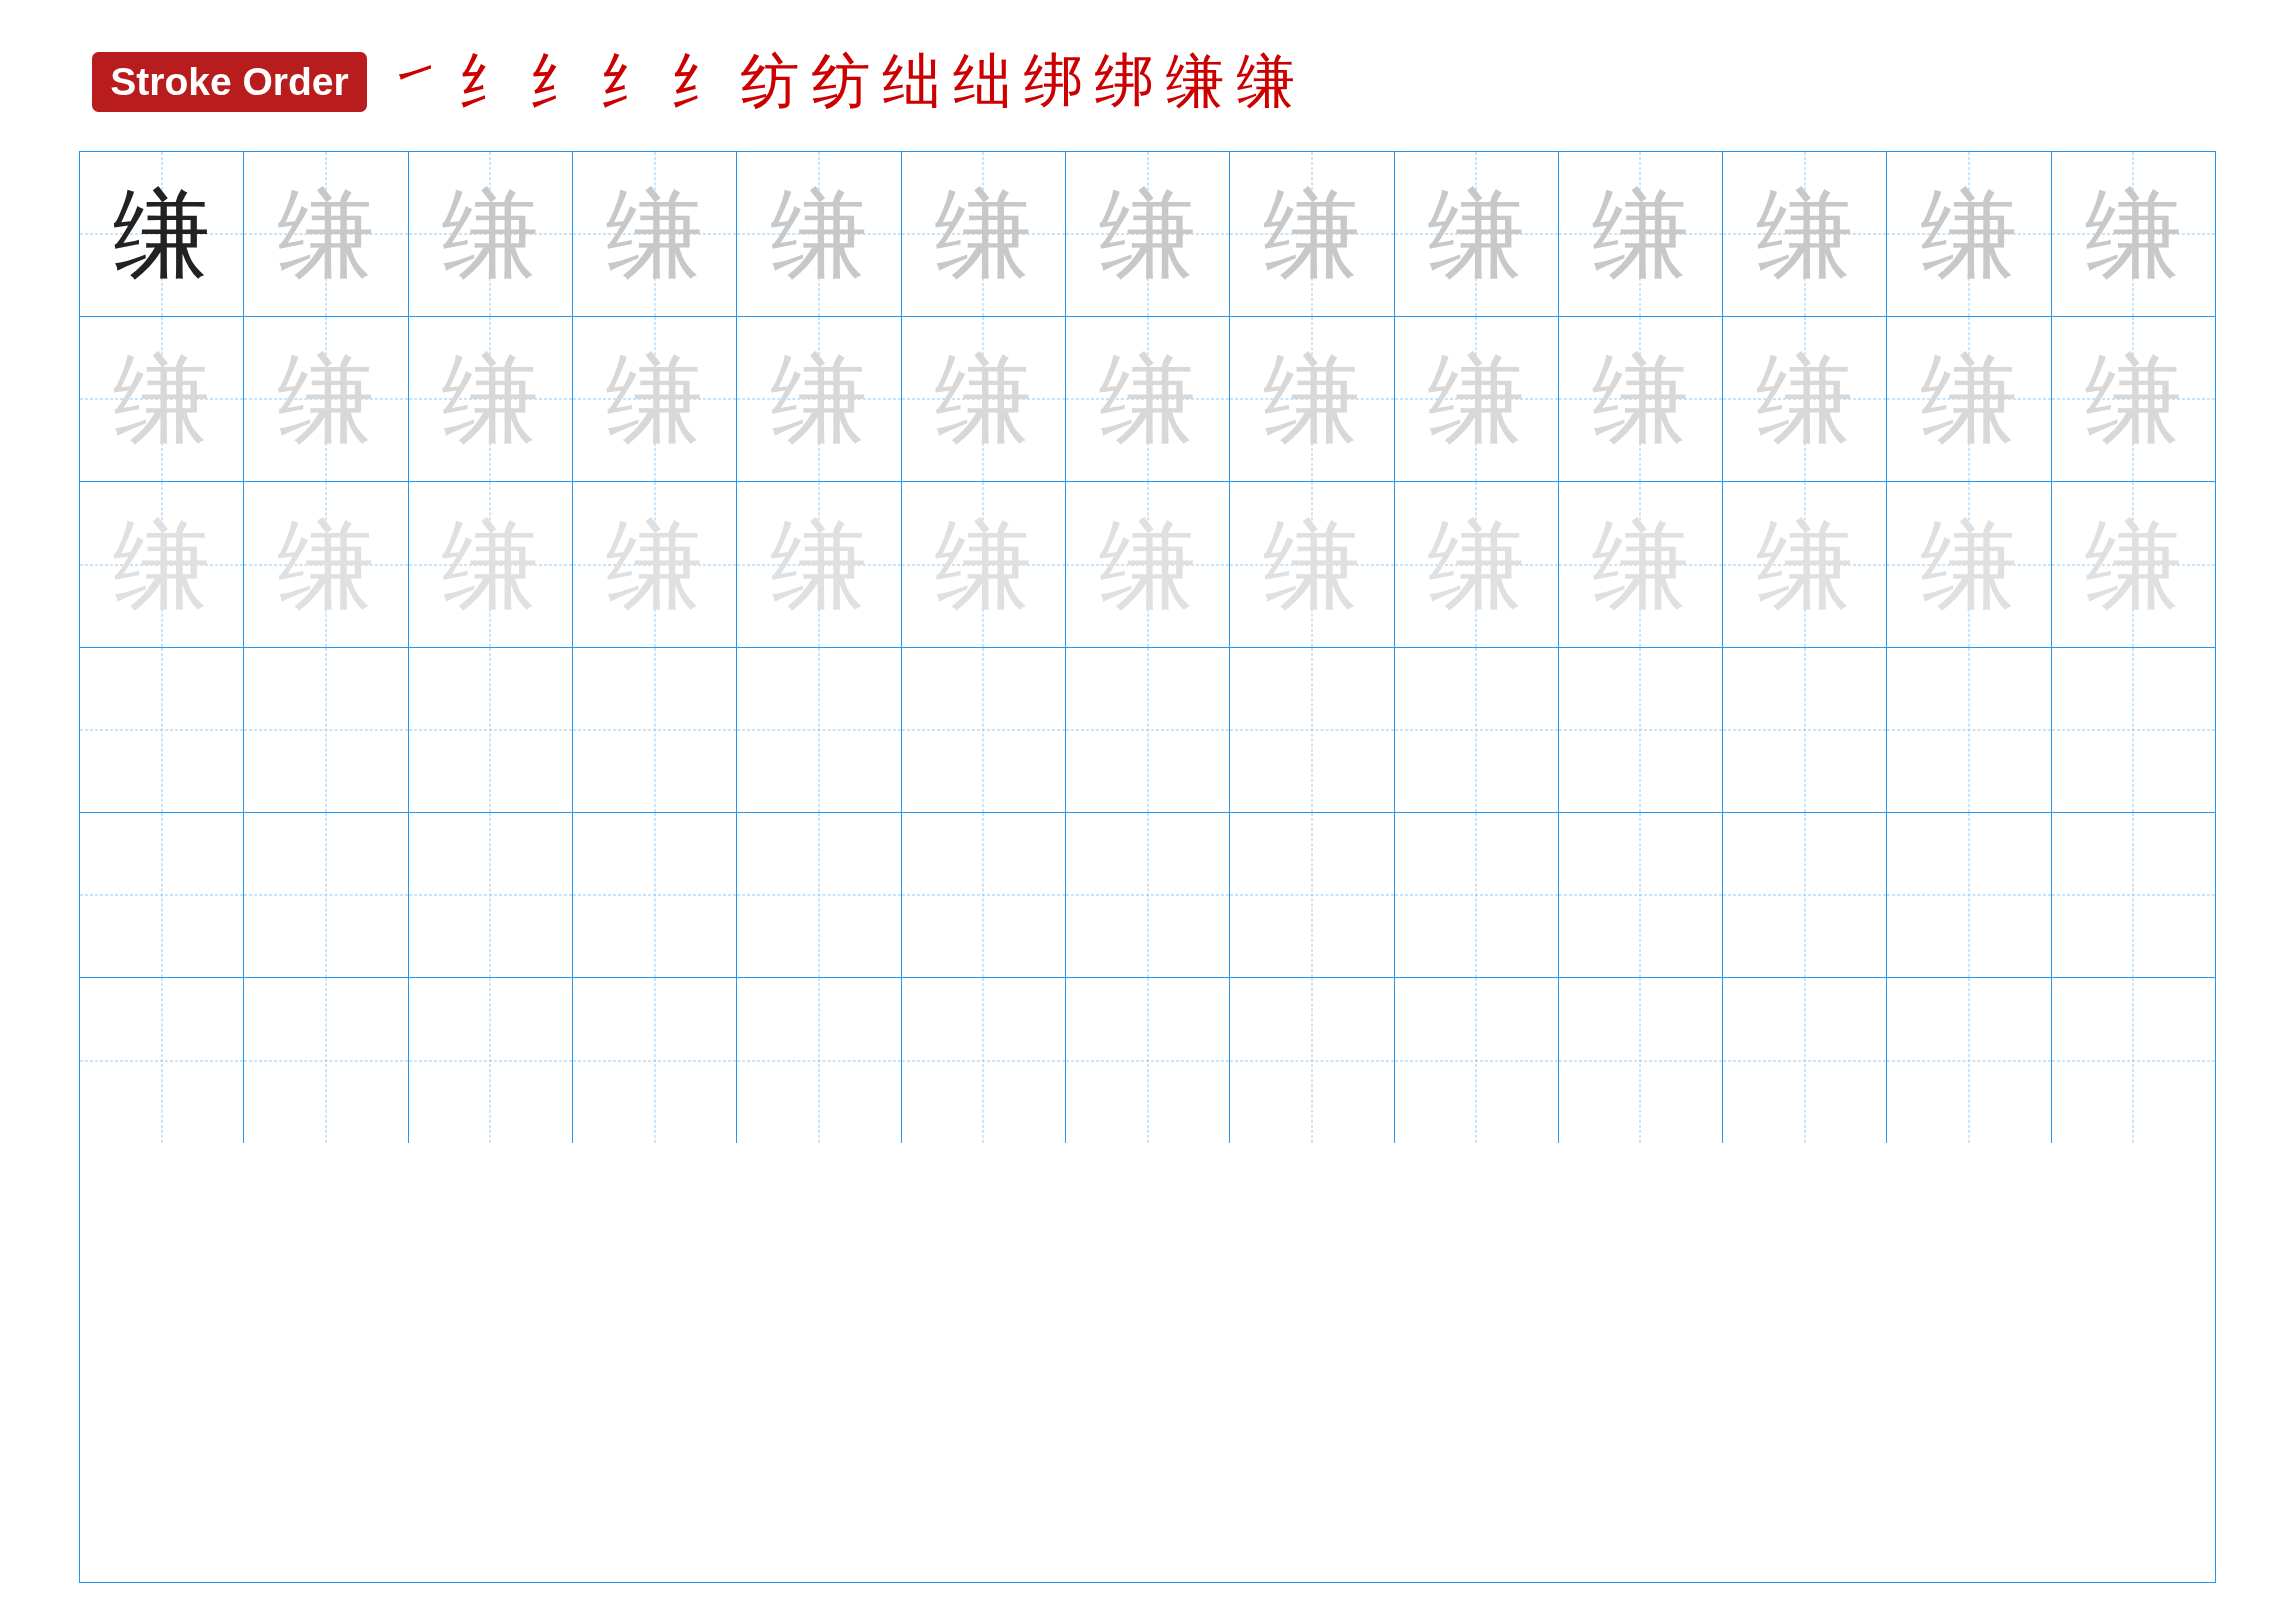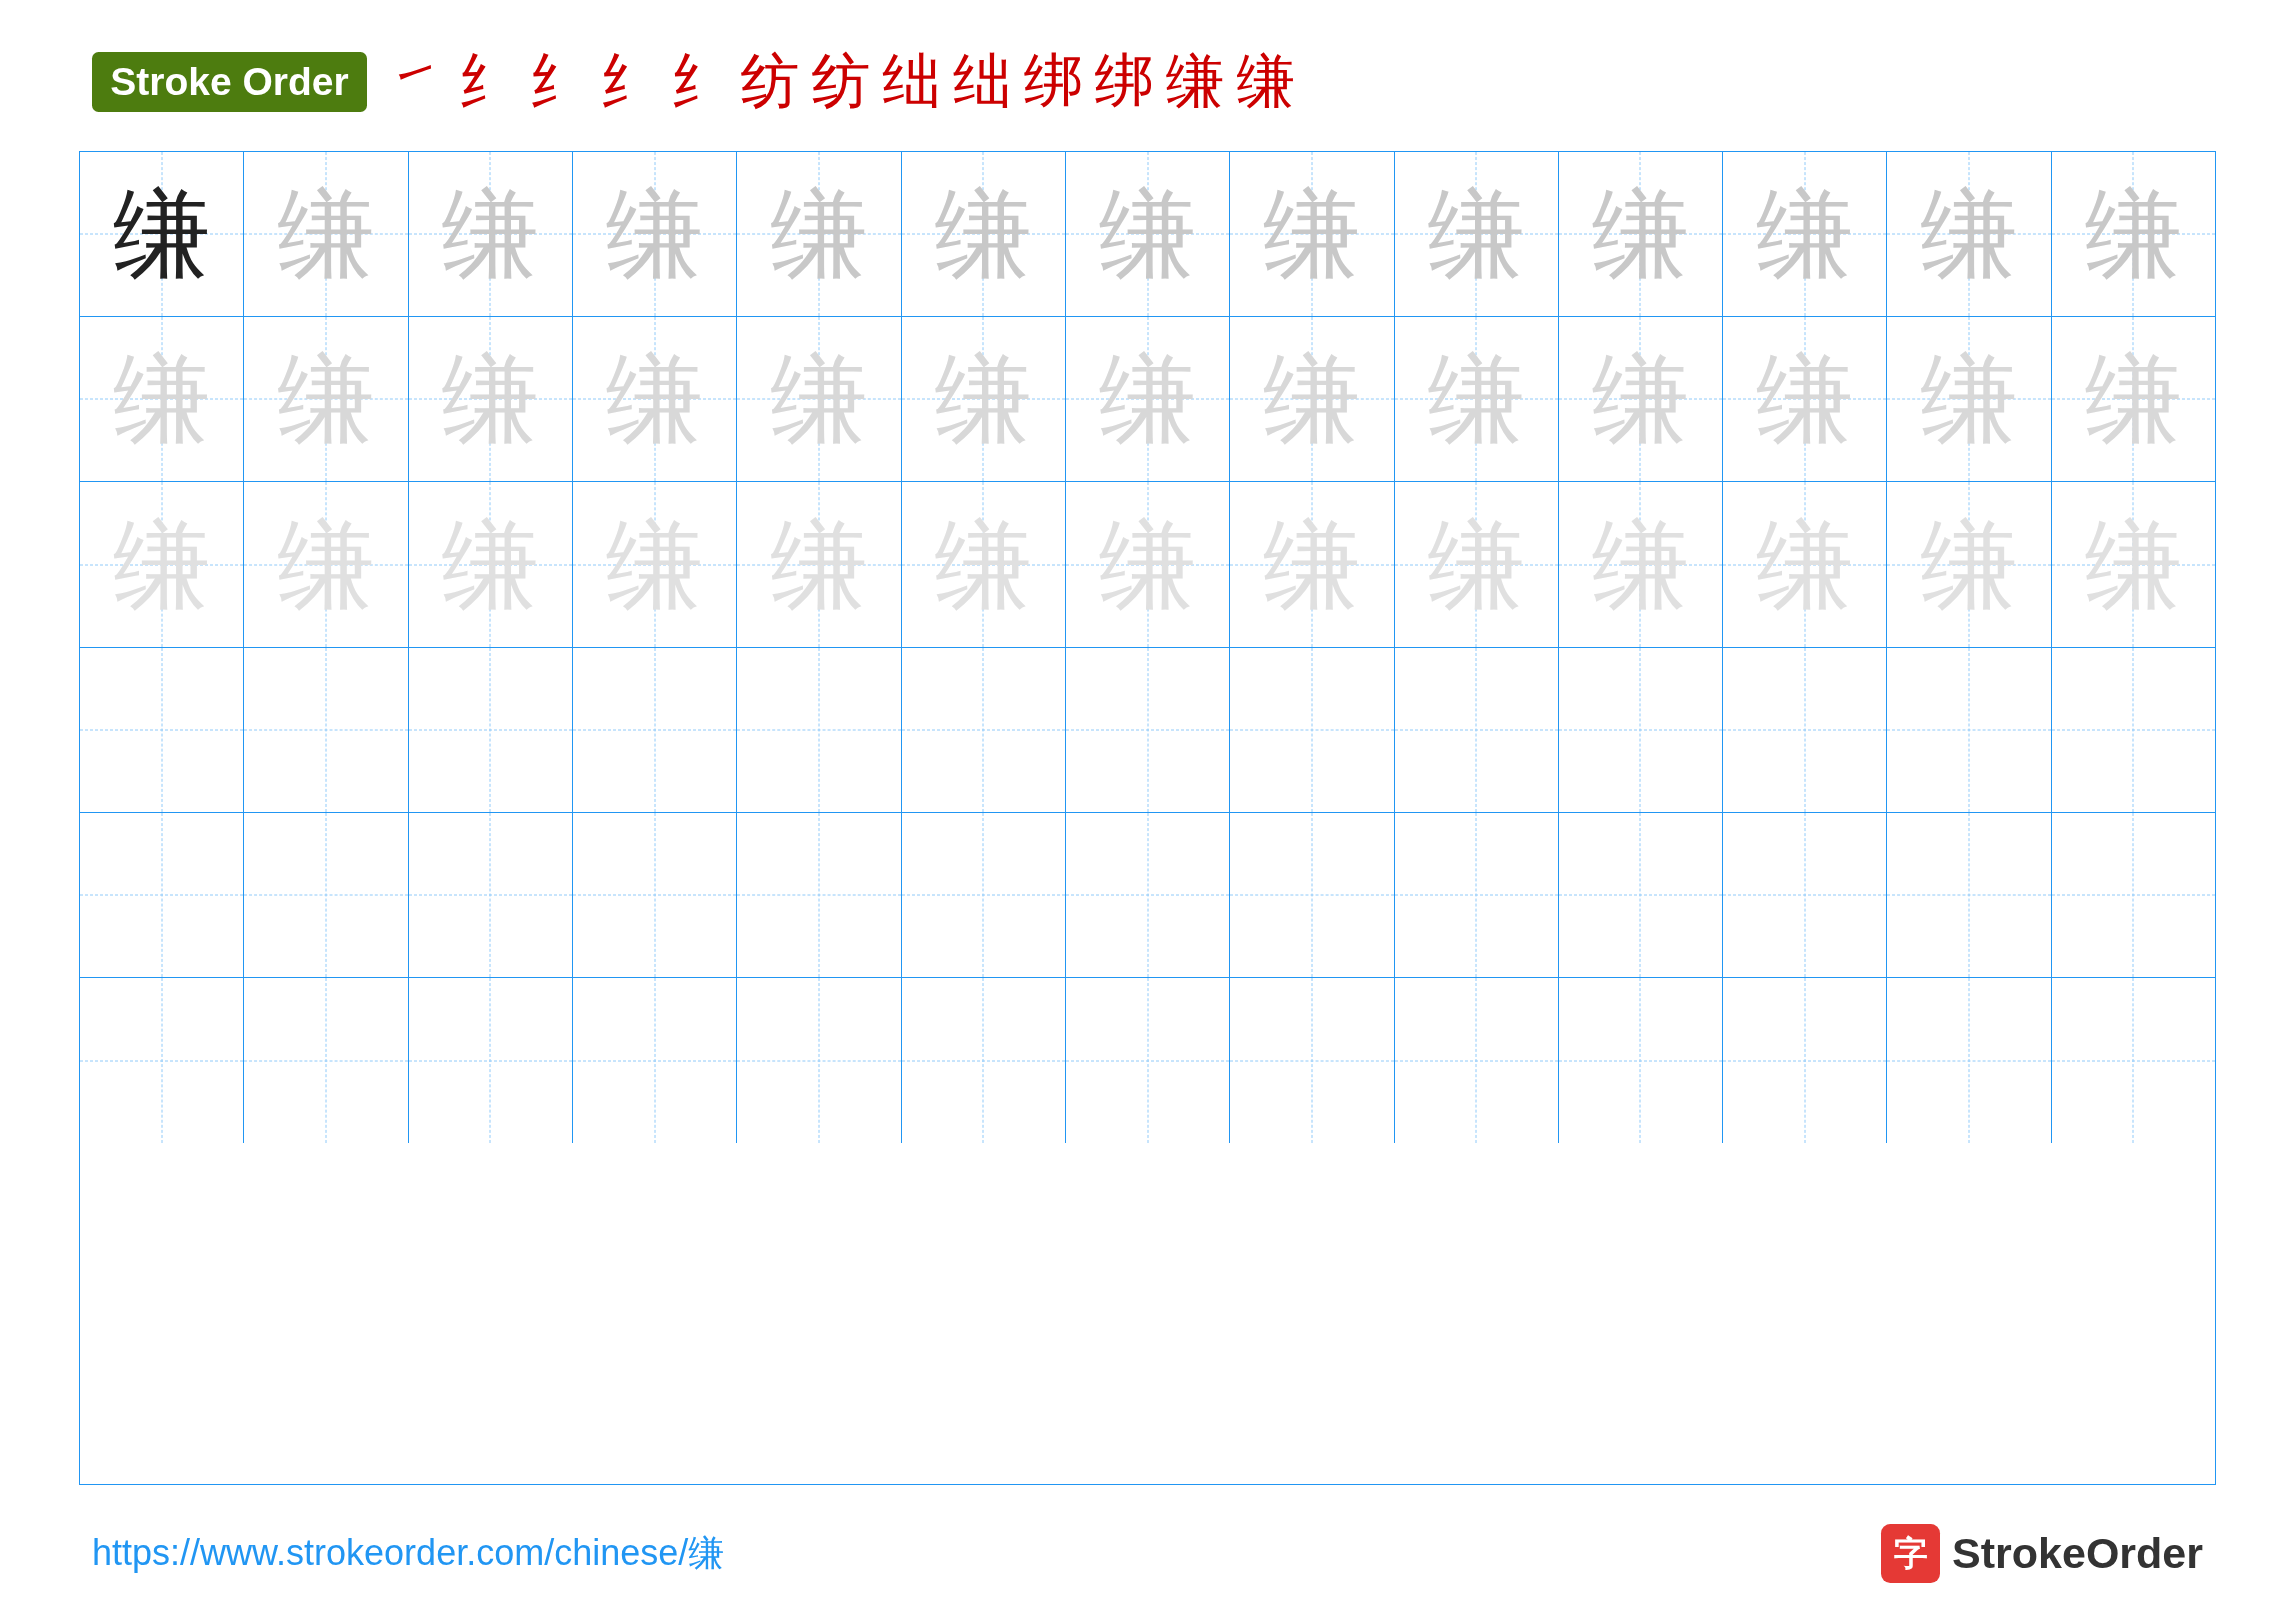--- a/index.html
+++ b/index.html
@@ -35,21 +35,21 @@
     .stroke-order-row {
       display: flex;
       align-items: center;
       gap: 19.6px;
       margin-bottom: 39px;
       width: 100%;
       padding-left: 13px;
     }
 
     .stroke-order-badge {
-      background: #4d7c0f;
+      background: #b91c1c;
       color: white;
       font-size: 39px;
       font-weight: bold;
       padding: 7.9px 18.3px;
       border-radius: 6.5px;
       white-space: nowrap;
     }
 
     .stroke-chars {
       display: flex;
@@ -384,24 +384,15 @@
         <div class="grid-cell"></div>
         <div class="grid-cell"></div>
         <div class="grid-cell"></div>
         <div class="grid-cell"></div>
         <div class="grid-cell"></div>
         <div class="grid-cell"></div>
         <div class="grid-cell"></div>
       </div>
     </div>
 
-  <div class="footer">
-    <a class="footer-url" href="#">https://www.strokeorder.com/chinese/缣</a>
-    <div class="footer-logo">
-      <div class="footer-logo-icon">
-        <span>字</span>
-      </div>
-      <span class="footer-logo-text">StrokeOrder</span>
-    </div>
-  </div>
 
 </div>
 
 
 </body></html>

